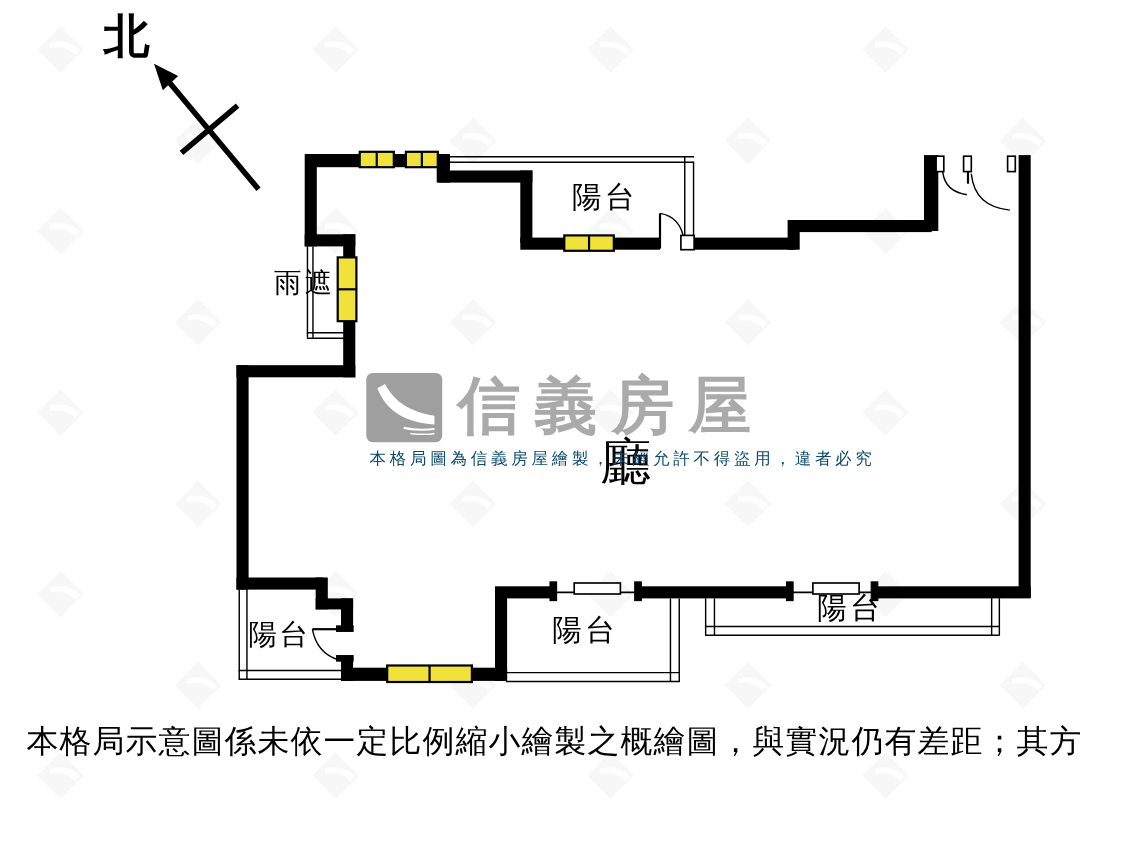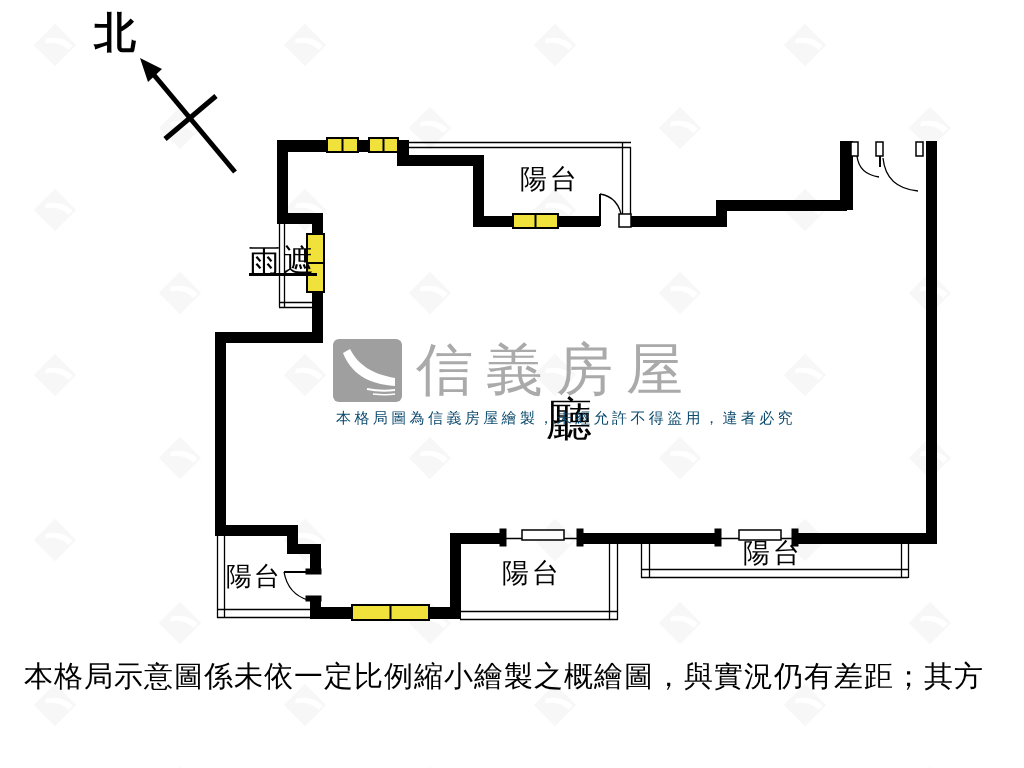--- a/index.html
+++ b/index.html
@@ -7,41 +7,41 @@
     position:relative;width:1024px;height:768px;background:#fff;overflow:hidden;
     font-family:"Liberation Sans",sans-serif;
   }
   .plan-svg{position:absolute;left:0;top:0;width:1024px;height:768px;}
   .room-label{
     position:absolute;color:#000;font-family:"Liberation Sans",sans-serif;
     white-space:nowrap;line-height:1;
   }
   .lbl-north{left:94px;top:12px;font-size:42px;font-weight:600;}
   .lbl-balcony-top{left:520px;top:166px;font-size:27px;letter-spacing:3px;}
-  .lbl-rain{left:249px;top:245px;font-size:31px;letter-spacing:3px;text-decoration:underline;}
+  .lbl-rain{left:249px;top:245px;font-size:25px;letter-spacing:3px;}
   .lbl-hall{left:546px;top:396px;font-size:46px;font-weight:500;}
   .lbl-balcony-bl{left:226px;top:563px;font-size:26px;letter-spacing:2px;}
   .lbl-balcony-bc{left:502px;top:560px;font-size:27px;letter-spacing:3px;}
   .lbl-balcony-br{left:743px;top:540px;font-size:27px;letter-spacing:3px;}
   .wm-logo{
     position:absolute;left:333px;top:339px;width:69px;height:63px;
     background:#9f9f9f;border-radius:6px;
   }
   .wm-brand{
-    position:absolute;left:416px;top:341px;font-size:57px;font-weight:400;
+    position:absolute;left:416px;top:341px;font-size:57px;font-weight:700;
     color:#aaaaaa;letter-spacing:13px;white-space:nowrap;line-height:1;
     font-family:"Liberation Sans",sans-serif;
   }
   .wm-notice{
     position:absolute;left:336px;top:410px;font-size:15px;color:#0c4a6e;
     letter-spacing:3.4px;white-space:nowrap;line-height:1;
   }
   .disclaimer{
     position:absolute;left:24px;top:660px;width:990px;color:#000;
-    font-family:Liberation Sans, sans-serif;font-size:29px;line-height:33.5px;
+    font-family:Liberation Mono, monospace;font-size:29px;line-height:33.5px;
     letter-spacing:1px;
   }
 </style>
 </head>
 <body>
 
 <div class="canvas">
 
   <svg class="plan-svg" viewBox="0 0 1024 768">
     <defs>

